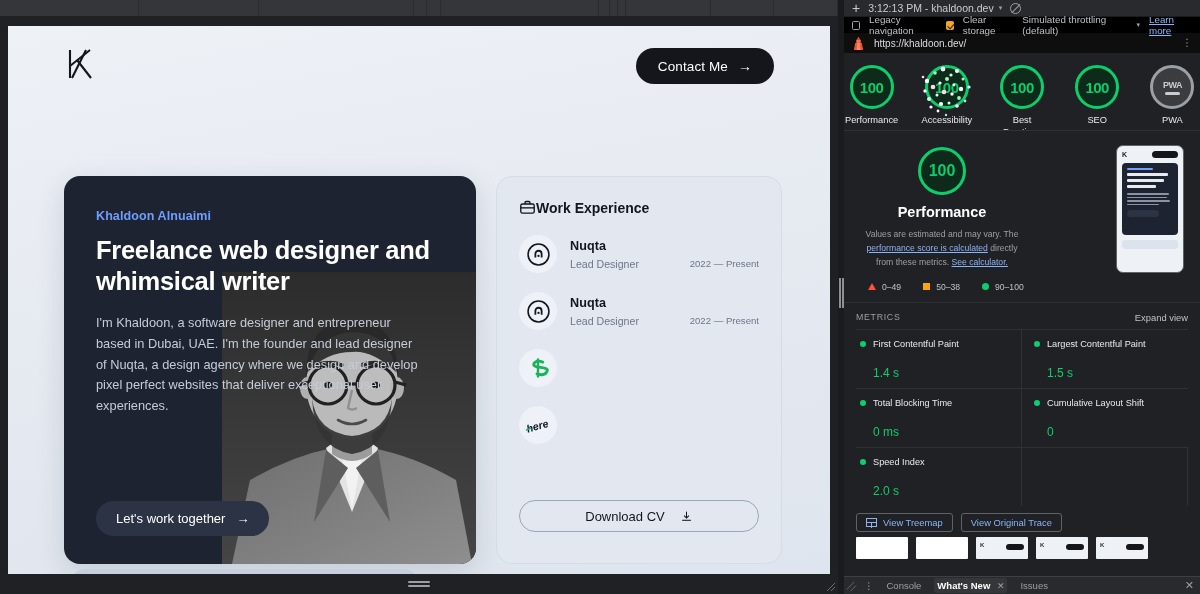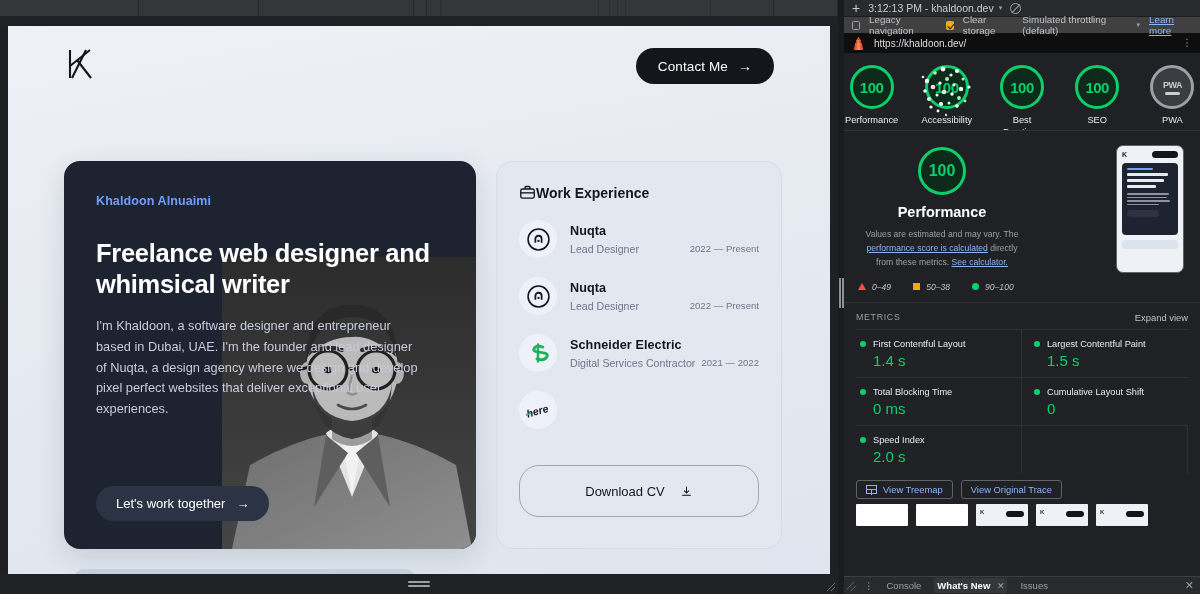--- a/index.html
+++ b/index.html
@@ -44,30 +44,30 @@
   .logo-k { width: 34px; height: 36px; }
   .contact-btn {
     background:#14161c; color:#fff; border:none; border-radius:22px;
     height:36px; padding: 0 22px; font-size:13.5px; letter-spacing:.1px;
     display:flex; align-items:center; gap:10px; cursor:pointer;
     font-family:"Liberation Sans", sans-serif;
   }
   .contact-btn .arr { font-size:14px; }
 
   
-  .cards-row { position:absolute; left:56px; top:135px; display:flex; gap:20px; }
+  .cards-row { position:absolute; left:56px; top:150px; display:flex; gap:20px; }
 
   .hero-card {
     position:relative; width:412px; height:388px; border-radius:16px;
     background:#1d2330; overflow:hidden; box-shadow: 0 8px 28px rgba(30,40,60,.14);
   }
   .hero-inner { position:relative; z-index:3; padding: 33px 32px 0 32px; }
   .hero-name { color:#6f9eff; font-size:12.5px; font-weight:bold; letter-spacing:.1px; }
   .hero-title {
-    color:#fff; font-size:25.5px; font-weight:bold; line-height:1.22; margin-top:30px;
+    color:#fff; font-size:25.5px; font-weight:bold; line-height:1.22; margin-top:12px;
     letter-spacing:-.3px; max-width: 360px;
   }
   .hero-body {
     color:#c5ccd8; font-size:12.8px; line-height:1.62; margin-top:16px; max-width:330px;
   }
   .hero-cta {
     position:absolute; left:32px; bottom:28px; z-index:4;
     background:#2b3344; color:#fff; border:none; border-radius:22px; height:35px;
     padding:0 20px; font-size:13px; display:flex; align-items:center; gap:11px; cursor:pointer;
     font-family:"Liberation Sans", sans-serif;
@@ -87,21 +87,21 @@
   .job-logo {
     width:38px; height:38px; border-radius:50%; background:#eef2f8;
     display:flex; align-items:center; justify-content:center; flex:0 0 38px;
   }
   .job-text { flex:1; min-width:0; }
   .job-name { font-size:12.6px; font-weight:bold; color:#11161f; letter-spacing:.1px;}
   .job-line { display:flex; align-items:center; justify-content:space-between; margin-top:5px;}
   .job-role { font-size:10.6px; color:#6d778a; }
   .job-dates { font-size:9.6px; color:#6d778a; white-space:nowrap; }
   .dl-btn {
-    position:absolute; left:22px; right:22px; bottom:31px; height:52px;
+    position:absolute; left:22px; right:22px; bottom:31px; height:32px;
     border:1px solid #9aa6bb; border-radius:20px; background:transparent;
     display:flex; align-items:center; justify-content:center; gap:15px;
     font-size:13px; color:#11161f; cursor:pointer; font-family:"Liberation Sans", sans-serif;
   }
 
   
   .lower-card {
     position:absolute; left:64px; top:543px; width:345px; height:90px;
     background:#c6cfdd; border-radius:13px;
   }
@@ -123,21 +123,21 @@
   }
   .lh-plus { font-size:14px; color:#c8cbcf; line-height:1; }
   .lh-tab { display:flex; align-items:center; gap:5px; }
   .lh-caret { font-size:7px; color:#9aa0a6; }
   .no-icon {
     width:11px;height:11px;border:1.3px solid #9aa0a6;border-radius:50%;position:relative;display:inline-block;
   }
   .no-icon:after{content:"";position:absolute;left:-1px;top:4px;width:12px;height:1.3px;background:#9aa0a6;transform:rotate(-45deg);}
 
   .lh-optbar {
-    height:16px; background:#404040; display:flex; align-items:center; gap:9px;
+    height:16px; background:#000000; display:flex; align-items:center; gap:9px;
     padding:0 8px; font-size:9.8px; color:#bdc1c6;
   }
   .cbx { width:9px;height:9px;border:1px solid #9aa0a6;border-radius:1.5px;display:inline-block;}
   .cbx.on { background:#f5a623; border-color:#f5a623; position:relative;}
   .cbx.on:after{content:"";position:absolute;left:2px;top:0px;width:3px;height:6px;border:solid #202124;border-width:0 1.4px 1.4px 0;transform:rotate(42deg);}
   .lh-optbar .lnk { color:#8ab4f8; text-decoration:underline; }
   .dd-caret { color:#9aa0a6; font-size:7px; }
 
   .lh-urlbar {
     height:20px; background:#0e0e0e; display:flex; align-items:center; gap:9px;
@@ -165,21 +165,21 @@
   .perf-block { position:relative; padding:16px 0 10px 0; border-bottom:1px solid #303134;}
   .perf-left { width:196px; text-align:center; }
   .ring-lg {
     width:48px;height:48px;border-radius:50%;border:3px solid #0CCE6B;margin:0 auto;
     display:flex;align-items:center;justify-content:center;background:#0d2a1b;
     color:#0CCE6B;font-size:16px;font-weight:bold;
   }
   .perf-title { font-size:14.5px; font-weight:bold; color:#fff; margin-top:9px;}
   .perf-desc { font-size:8.6px; color:#9aa0a6; line-height:1.65; margin-top:7px; padding:0 16px;}
   .perf-desc a { color:#8ab4f8; text-decoration:underline;}
-  .legend { display:flex; gap:22px; align-items:center; margin-top:12px; padding-left:14px; font-size:8.6px; color:#bdc1c6;font-style:italic;}
+  .legend { display:flex; gap:22px; align-items:center; margin-top:12px; padding-left:24px; font-size:8.6px; color:#bdc1c6;}
   .legend span { display:flex; align-items:center; gap:6px;}
   .tri { width:0;height:0;border-left:4px solid transparent;border-right:4px solid transparent;border-bottom:7px solid #ff4e42;}
   .sq { width:7px;height:7px;background:#ffa400;}
   .cir { width:7px;height:7px;border-radius:50%;background:#0CCE6B;}
   .phone {
     position:absolute; right:16px; top:14px; width:68px; height:128px;
     border:1.5px solid #5f6368; border-radius:7px; background:#eef1f6; overflow:hidden;
   }
   .ph-header{display:flex;align-items:center;justify-content:space-between;padding:5px 5px 0 5px;}
   .ph-logo{font-size:7px;color:#222;font-weight:bold;}
@@ -197,21 +197,21 @@
     padding:9px 12px 6px 12px; font-size:8.8px; color:#9aa0a6; letter-spacing:.7px;
   }
   .expand { color:#bdc1c6; letter-spacing:0; font-size:9.4px; cursor:pointer;}
   .metrics-grid { display:grid; grid-template-columns:1fr 1fr; padding:0 12px;}
   .metric { padding:9px 0 8px 4px; border-top:1px solid #303134; }
   .metric:nth-child(odd){ border-right:1px solid #303134; padding-right:10px;}
   .metric:nth-child(even){ padding-left:12px;}
   .m-top { display:flex; align-items:center; gap:7px;}
   .m-dot { width:6px;height:6px;border-radius:50%;background:#0CCE6B;flex:0 0 6px;}
   .m-name { font-size:9.2px; color:#e8eaed;}
-  .m-val { font-size:15px; color:#0CCE6B; margin-top:3px; padding-left:13px;}
+  .m-val { font-size:12px; color:#0CCE6B; margin-top:17px; padding-left:13px;}
   .metric.empty { border-right:1px solid #303134; }
 
   
   .lh-actions { display:flex; gap:8px; padding:7px 24px 0 12px;}
   .lh-actions button {
     background:transparent; border:1px solid #5f6368; color:#8ab4f8; border-radius:3px;
     height:19px; padding:0 9px; font-size:9.4px; display:flex; align-items:center; gap:6px;
     cursor:pointer; font-family:"Liberation Sans", sans-serif;
   }
   .treemap-ico { width:11px;height:9px;border:1.2px solid #8ab4f8; position:relative;}
@@ -388,27 +388,20 @@
             </div>
           </div>
 
           <div class="job">
             <span class="job-logo">
               <svg width="26" height="26" viewBox="0 0 24 24" fill="none" stroke="#19b35a" stroke-width="2.6" stroke-linecap="round">
                 <path d="M16.5 6.5q-6-2-8 1.2t6 3.8q8 .6 5.5 4.3t-9 1.7"></path>
                 <path d="M12 4.2 L12 19.8" stroke-width="2.2"></path>
               </svg>
             </span>
-            <div class="job-text">
-              <div class="job-name">Schneider Electric</div>
-              <div class="job-line">
-                <span class="job-role">Digital Services Contractor</span>
-                <span class="job-dates">2021 — 2022</span>
-              </div>
-            </div>
           </div>
 
           <div class="job">
             <span class="job-logo">
               <svg width="30" height="22" viewBox="0 0 40 26">
                 <g transform="rotate(-16 20 13)">
                   <text x="4" y="19" font-family="&quot;Liberation Sans&quot;, sans-serif" font-size="14" font-weight="bold" fill="#11161f" font-style="italic">here</text>
                 </g>
                 <path d="M4 20 L11 17" stroke="#2ea9a0" stroke-width="2"></path>
               </svg>
@@ -581,21 +574,21 @@
     </div>
 
     <div class="metrics-head">
       <span>METRICS</span>
       <span class="expand">Expand view</span>
     </div>
     <div class="metrics-grid">
       <div class="metric">
         <div class="m-top">
             <i class="m-dot"></i>
-          <span class="m-name">First Contentful Layout</span>
+          <span class="m-name">First Contentful Paint</span>
           </div>
         <div class="m-val">1.4 s</div>
       </div>
       <div class="metric">
         <div class="m-top">
             <i class="m-dot"></i>
           <span class="m-name">Largest Contentful Paint</span>
           </div>
         <div class="m-val">1.5 s</div>
       </div>

